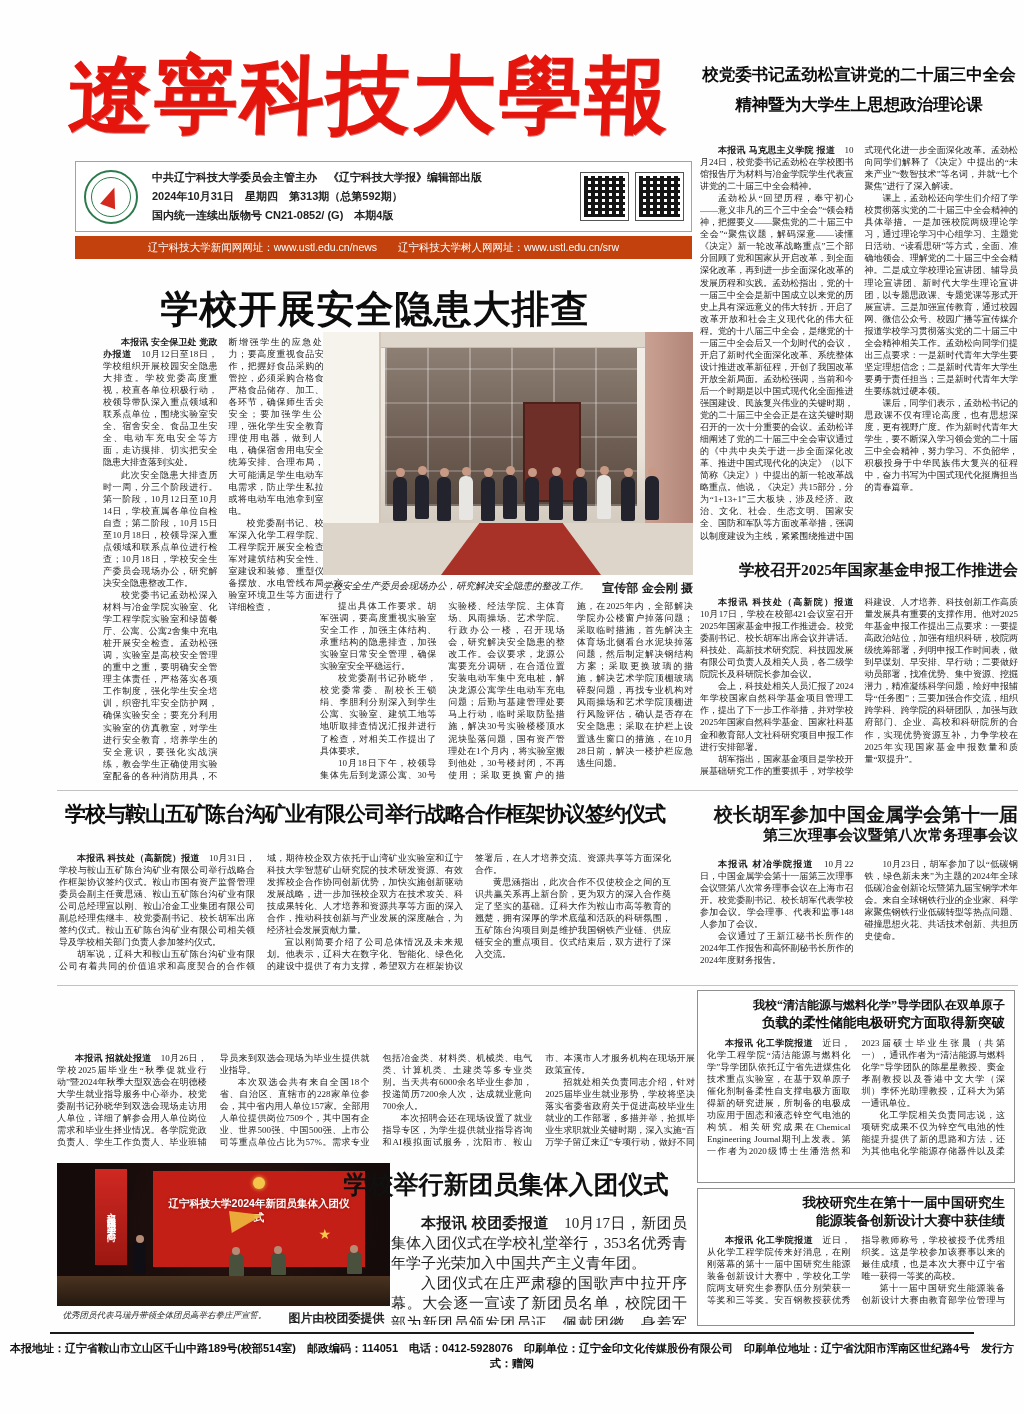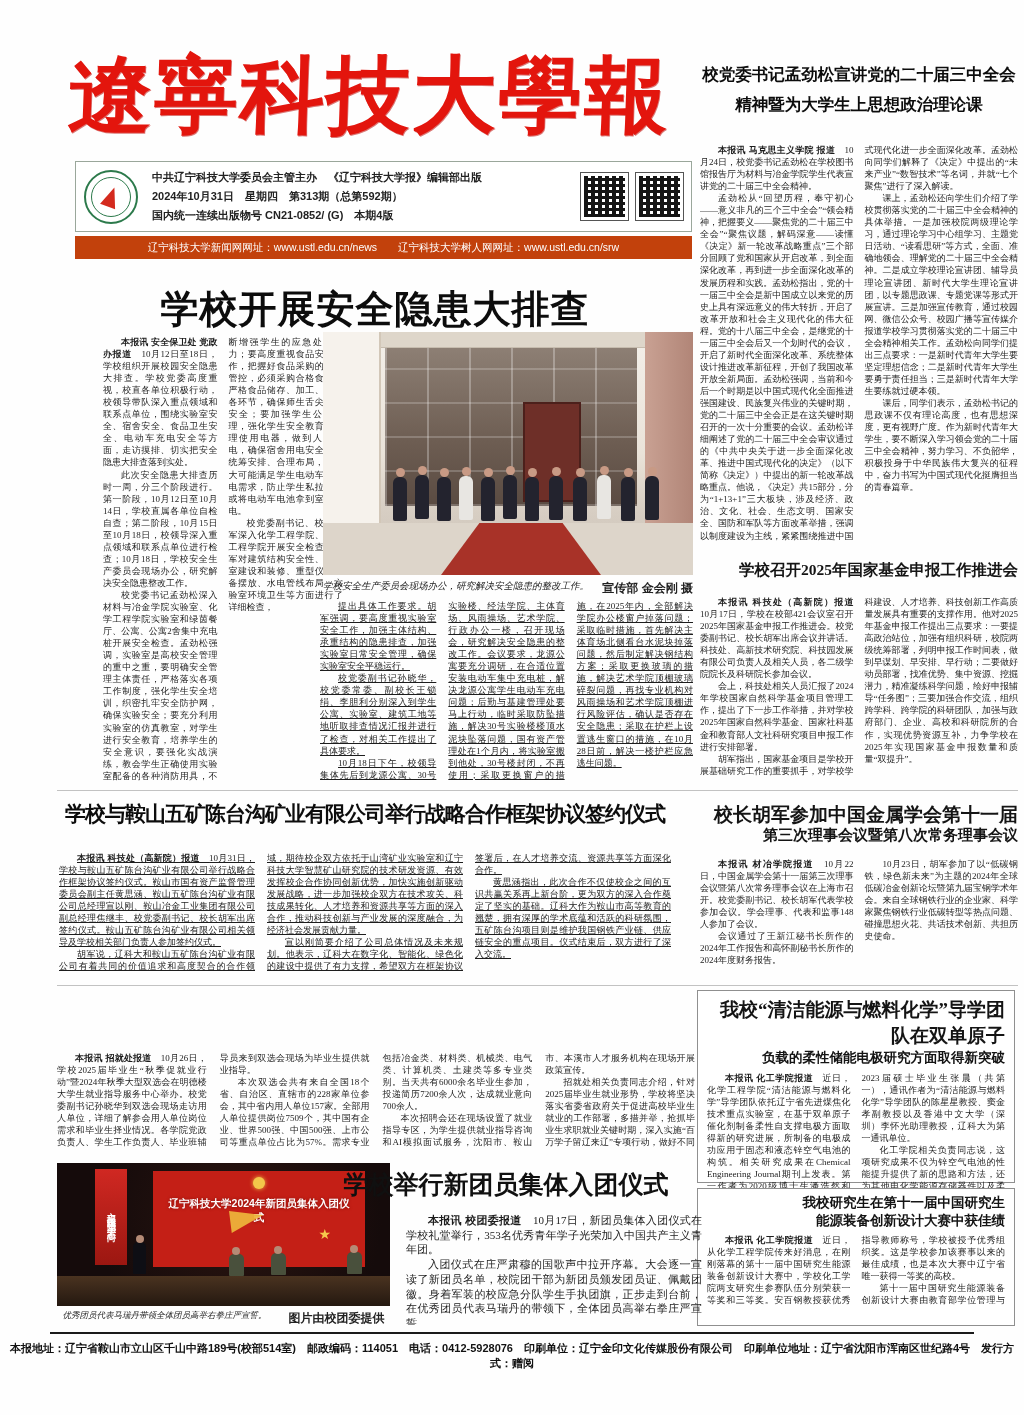--- a/index.html
+++ b/index.html
@@ -28,21 +28,21 @@
     color:#fff; font-family:"Liberation Sans",sans-serif; font-size:10.5px; line-height:23px; text-align:center; }
 
   
   .art { position:absolute; }
   .h-sans { font-family:"Liberation Sans",sans-serif; font-weight:900; color:#0c0c0c; text-align:center; }
   .h-serif { font-family:"Liberation Serif",serif; font-weight:bold; color:#141414; text-align:right; }
   .body-text { font-family:"Liberation Serif",serif; font-size:9px; line-height:1.34; color:#1d1d1d;
     text-align:justify; overflow:hidden; }
   .cols { column-fill:auto; }
   .cols2 { column-count:2; column-gap:11px; }
-  .cols3 { column-count:3; column-gap:12px;text-decoration:underline; }
+  .cols3 { column-count:3; column-gap:12px; }
   .cols4 { column-count:4; column-gap:13px; }
   .para { margin:0; text-indent:2em; }
   .lead { font-family:"Liberation Sans",sans-serif; font-weight:bold; }
   .rule { position:absolute; left:57px; width:961px; border-top:1px solid #c2c2c2; }
   .boxed { border:1px solid #8f8f8f; background:#fff; padding:4px 9px; }
 
   
   .photo1 { position:absolute; overflow:hidden; background:linear-gradient(180deg,#f3efe9 0%,#eae3d9 50%,#d8cfc4 72%,#c8bfb4 100%); }
   .p1-ceiling { position:absolute; top:0; left:0; right:0; height:16px; background:#ded6ca; border-bottom:1px solid #c6bcae; }
   .p1-pillar-l { position:absolute; top:0; left:0; width:58px; bottom:0; background:#f6f2ec; border-right:2px solid #d2c7b8; }
@@ -200,21 +200,21 @@
   <div class="art" style="left:55px; top:990px; width:642px; height:170px;">
     <div class="body-text cols cols4" style="position:absolute; top:62px; left:2px; width:638px; height:104px;">
       <p class="para"><b class="lead">本报讯 招就处报道　</b><span>10月26日，学校2025届毕业生“秋季促就业行动”暨2024年秋季大型双选会在明德楼大学生就业指导服务中心举办。校党委副书记孙晓华到双选会现场走访用人单位，详细了解参会用人单位岗位需求和毕业生择业情况。各学院党政负责人、学生工作负责人、毕业班辅导员来到双选会现场为毕业生提供就业指导。</span></p>
       <p class="para">本次双选会共有来自全国18个省、自治区、直辖市的228家单位参会，其中省内用人单位157家。全部用人单位提供岗位7509个，其中国有企业、世界500强、中国500强、上市公司等重点单位占比为57%。需求专业包括冶金类、材料类、机械类、电气类、计算机类、土建类等多专业类别。当天共有6000余名毕业生参加，投递简历7200余人次，达成就业意向700余人。</p>
       <p class="para">本次招聘会还在现场设置了就业指导专区，为学生提供就业指导咨询和AI模拟面试服务，沈阳市、鞍山市、本溪市人才服务机构在现场开展政策宣传。</p>
       <p class="para">招就处相关负责同志介绍，针对2025届毕业生就业形势，学校将坚决落实省委省政府关于促进高校毕业生就业的工作部署，多措并举，抢抓毕业生求职就业关键时期，深入实施“百万学子留辽来辽”专项行动，做好不同就业类型毕业生的就业指导，引导更多毕业生到基层、到辽宁就业创业，全力促进2025届毕业生高质量充分就业。</p>
     </div>
   </div>
 
   <div class="art boxed" style="left:697px; top:990px; width:318px; height:193px;">
-    <div class="h-serif" style="font-size:19px; margin-top:2px;">我校“清洁能源与燃料化学”导学团队在双单原子</div>
+    <div class="h-serif" style="font-size:12px; margin-top:2px;">我校“清洁能源与燃料化学”导学团队在双单原子</div>
     <div class="h-serif" style="font-size:13.5px;">负载的柔性储能电极研究方面取得新突破</div>
     <div class="body-text cols cols2" style="margin-top:5px; height:132px;">
       <p class="para"><b class="lead">本报讯 化工学院报道　</b><span>近日，化学工程学院“清洁能源与燃料化学”导学团队依托辽宁省先进煤焦化技术重点实验室，在基于双单原子催化剂制备柔性自支撑电极方面取得新的研究进展，所制备的电极成功应用于固态和液态锌空气电池的构筑。相关研究成果在Chemical Engineering Journal期刊上发表。第一作者为2020级博士生潘浩然和2023届硕士毕业生张晨（共第一），通讯作者为“清洁能源与燃料化学”导学团队的陈星星教授、窦金孝副教授以及香港中文大学（深圳）李怀光助理教授，辽科大为第一通讯单位。</span></p>
       <p class="para">化工学院相关负责同志说，这项研究成果不仅为锌空气电池的性能提升提供了新的思路和方法，还为其他电化学能源存储器件以及柔性电子设备的研究发展提供有益的参考。</p>
     </div>
   </div>
 
   <div class="art boxed" style="left:697px; top:1188px; width:318px; height:138px;">
     <div class="h-serif" style="font-size:13.5px; margin-top:1px;">我校研究生在第十一届中国研究生</div>
     <div class="h-serif" style="font-size:13.5px;">能源装备创新设计大赛中获佳绩</div>
@@ -241,21 +241,21 @@
     <i class="p2-fig camo" style="left:290px; bottom:32px;"></i>
   </div>
   <div class="caption-row" style="left:57px; top:1310px; width:333px; justify-content:center; gap:22px; font-size:8.5px;">
     <span>优秀团员代表马瑞丹带领全体团员高举右拳庄严宣誓。</span>
     <span class="credit">图片由校团委提供</span>
   </div>
 
   <div class="art" style="left:320px; top:1168px; width:372px; height:40px; z-index:3;">
     <div class="h-sans" style="font-size:25px; color:#101010;">学校举行新团员集体入团仪式</div>
   </div>
-  <div class="body-text" style="position:absolute; left:406px; top:1213px; width:296px; height:112px; font-size:11px;">
+  <div class="body-text" style="position:absolute; left:391px; top:1213px; width:296px; height:112px; font-size:15px;">
     <p class="para"><b class="lead">本报讯 校团委报道　</b><span>10月17日，新团员集体入团仪式在学校礼堂举行，353名优秀青年学子光荣加入中国共产主义青年团。</span></p>
     <p class="para">入团仪式在庄严肃穆的国歌声中拉开序幕。大会逐一宣读了新团员名单，校院团干部为新团员颁发团员证、佩戴团徽。身着军装的校应急分队学生手执团旗，正步走到台前，在优秀团员代表马瑞丹的带领下，全体团员高举右拳庄严宣誓。</p>
     <p class="para">校团委书记禹哲希望他们对标新时代共青团员的政治条件和先进性标准，把准青春奋斗人生航标、铭记团的初心、扛起团的使命，履行团员义务，坚定不移听党话、跟党走，在不断奉献祖国、奉献人民的生动实践中锻造“钢筋铁骨”，践行青春誓言。</p>
   </div>
 
   <div class="footer-rule"></div>
   <div class="footer-text">本报地址：辽宁省鞍山市立山区千山中路189号(校部514室)　邮政编码：114051　电话：0412-5928076　印刷单位：辽宁金印文化传媒股份有限公司　印刷单位地址：辽宁省沈阳市浑南区世纪路4号　发行方式：赠阅</div>
 
 </div>
 

